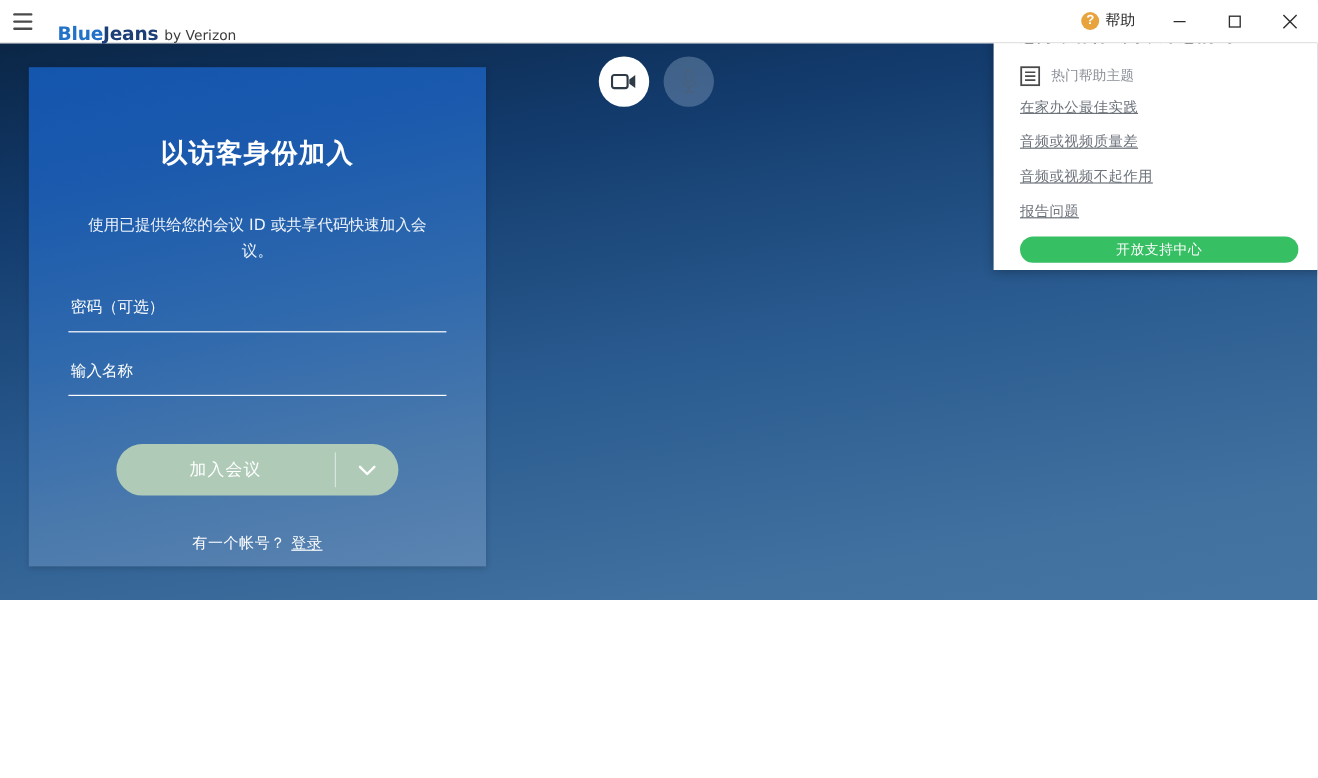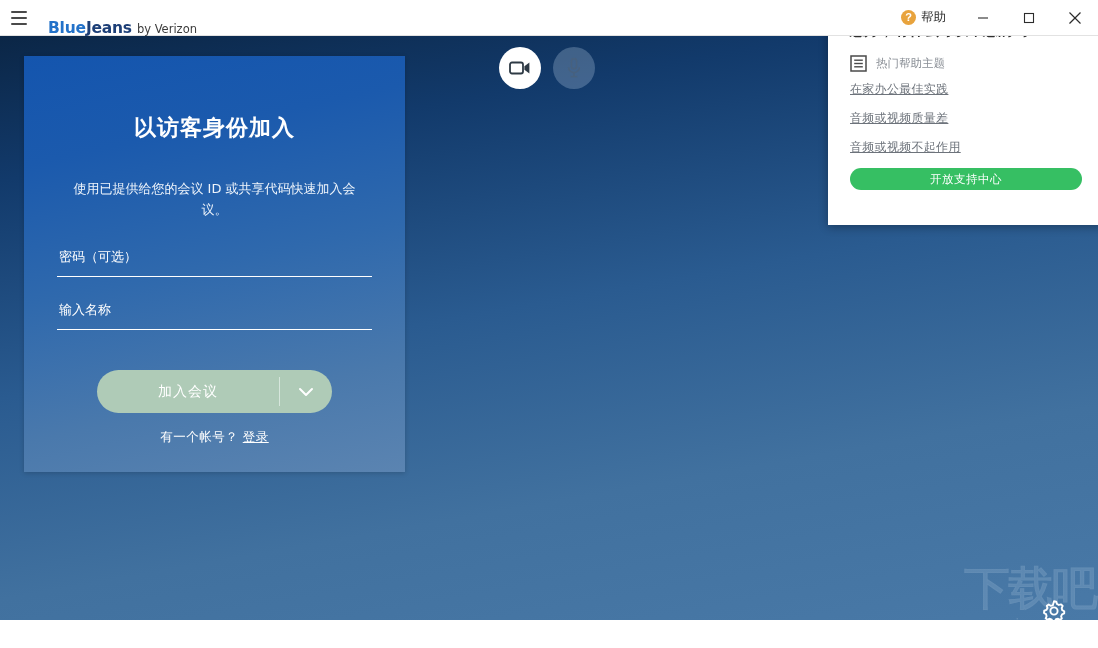--- a/index.html
+++ b/index.html
@@ -1,21 +1,21 @@
 <!DOCTYPE html>
 <html><head>
 <meta charset="utf-8">
 <style>
   * { margin:0; padding:0; box-sizing:border-box; }
   html, body {
     width:1098px; height:648px;
     font-family:"DejaVu Sans","Liberation Sans",sans-serif;
     overflow:hidden; background:#ffffff;
   }
-  #app { position:relative; width:1098px; height:620px; overflow:hidden; }
+  #app { position:relative; width:1098px; height:500px; overflow:hidden; }
 
   
   .titlebar{
     position:absolute; left:0; top:0; width:1098px; height:36px;
     background:#ffffff; display:flex; align-items:center;
     border-bottom:1px solid #e2e2e2; z-index:40;
   }
   .hamburger{
     width:38px; height:36px; display:flex; flex-direction:column;
     align-items:center; justify-content:center; gap:4px; cursor:pointer;
@@ -108,21 +108,21 @@
   }
   .join-main{
     flex:1; display:flex; align-items:center; justify-content:center;
     color:#ffffff; font-size:14px; letter-spacing:1px;
   }
   .join-div{ width:1px; background:#d6e6dc; margin:7px 0; }
   .join-caret{
     width:52px; display:flex; align-items:center; justify-content:center;
   }
 
-  .links{ margin-top:16px; text-align:center; }
+  .links{ margin-top:32px; text-align:center; }
   .link-line{ color:#ffffff; font-size:12.5px; margin-bottom:12px; letter-spacing:.5px; }
   .link-line a{ color:#ffffff; text-decoration:underline; cursor:pointer; }
 
   
   .help-pop{
     position:absolute; left:812px; top:2px; width:276px; height:223px;
     background:#ffffff; box-shadow:0 2px 9px rgba(0,0,0,.33); z-index:30;
     padding:18px 22px 0 22px;
     margin-left:16px;
   }
@@ -279,18 +279,19 @@
         <line x1="4.2" y1="8.5" x2="12.8" y2="8.5" stroke="#4a4a4a" stroke-width="1.4"></line>
         <line x1="4.2" y1="11.8" x2="12.8" y2="11.8" stroke="#4a4a4a" stroke-width="1.4"></line>
       </svg>
       <div class="tlabel">热门帮助主题</div>
     </div>
 
     <div class="pop-links">
       <a class="pop-link">在家办公最佳实践</a>
       <a class="pop-link">音频或视频质量差</a>
       <a class="pop-link">音频或视频不起作用</a>
+      <a class="pop-link">报告问题</a>
     </div>
 
     <div class="pop-cta">开放支持中心</div>
   </div>
 
 </div>
 
 </body></html>

